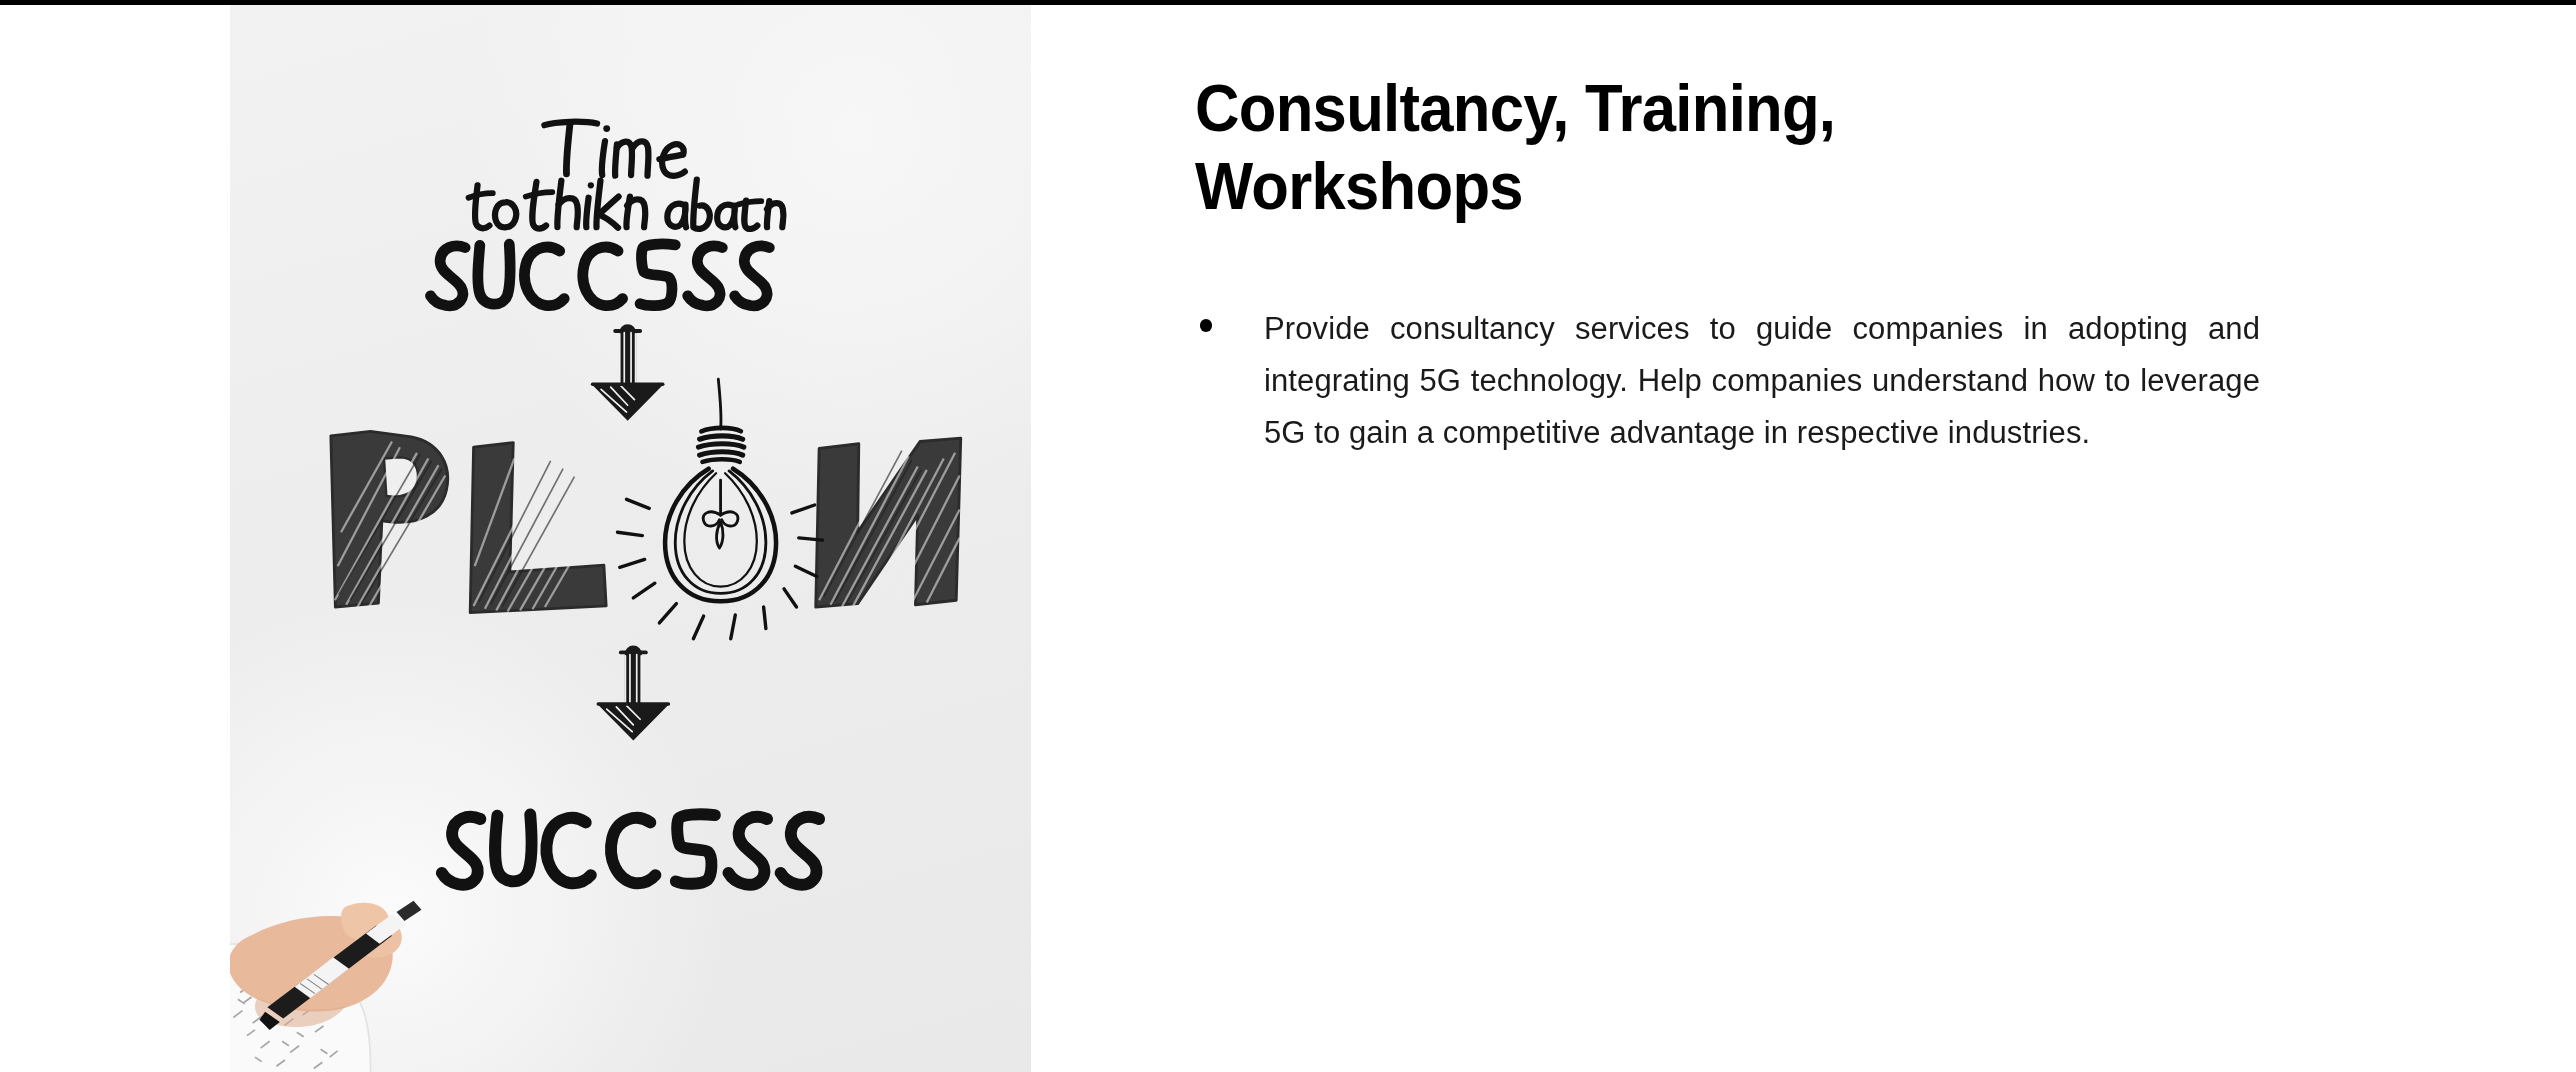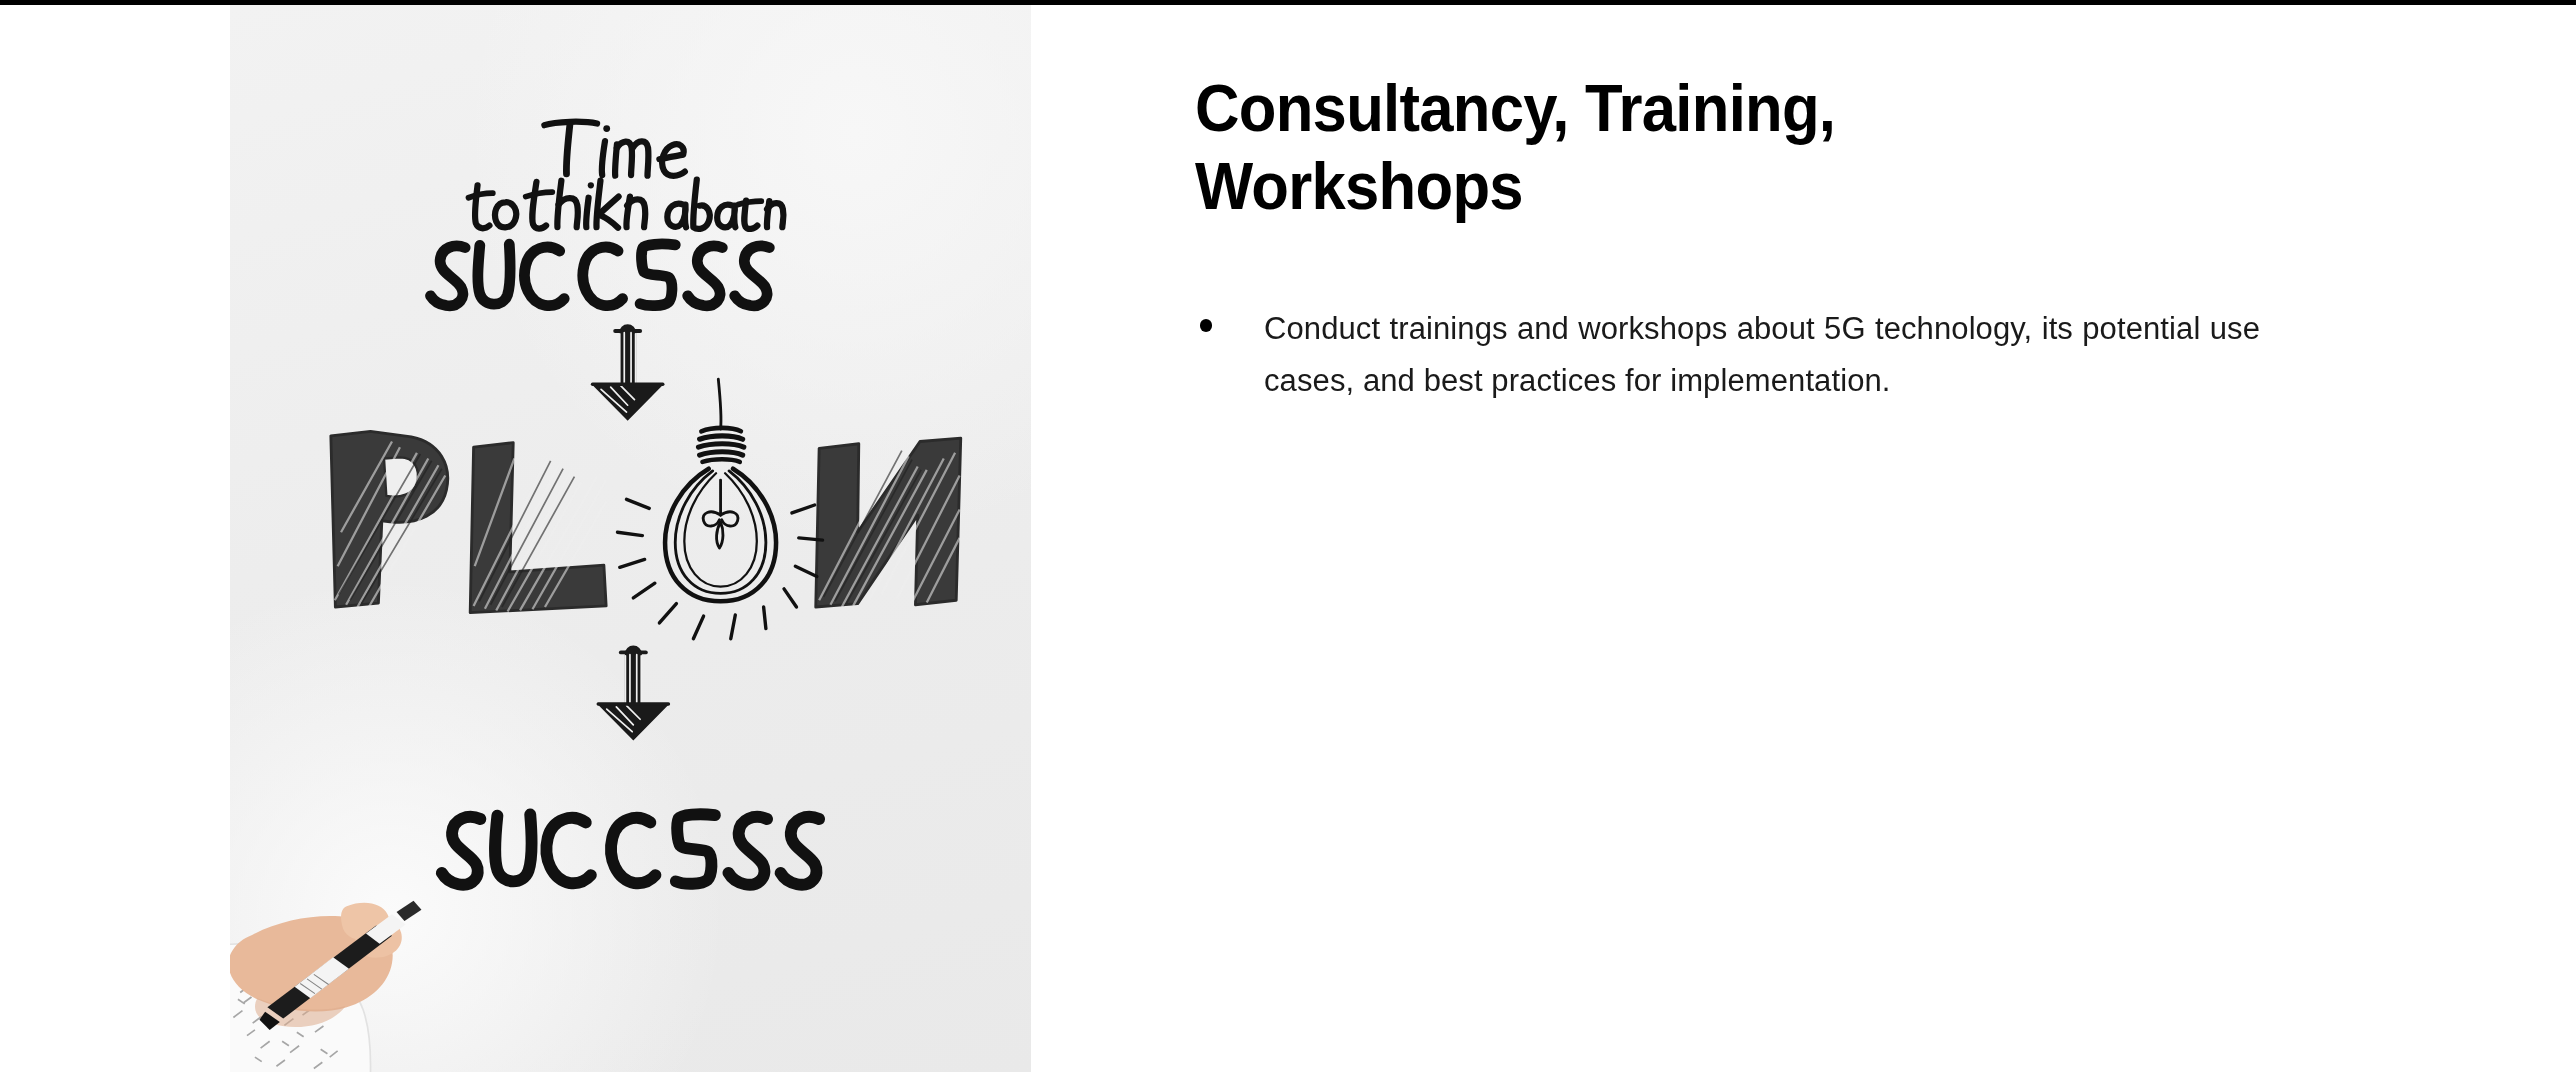--- a/index.html
+++ b/index.html
@@ -275,21 +275,21 @@
     </g>
   </svg>
 </div>
 
 <div class="content">
 
   <h1 class="slide-title">Consultancy, Training, Workshops</h1>
 
   <ul class="bullet-list">
 
-
     <li class="bullet-item">
       <span class="bullet-marker"></span>
-      <span class="bullet-text">Conduct trainings and workshops about 5G technology, its potential use cases, and best practices for implementation.</span>
+      <span class="bullet-text">Provide consultancy services to guide companies in adopting and integrating 5G technology. Help companies understand how to leverage 5G to gain a competitive advantage in respective industries.</span>
     </li>
+
 
   </ul>
 </div>
 
 
 </body></html>

